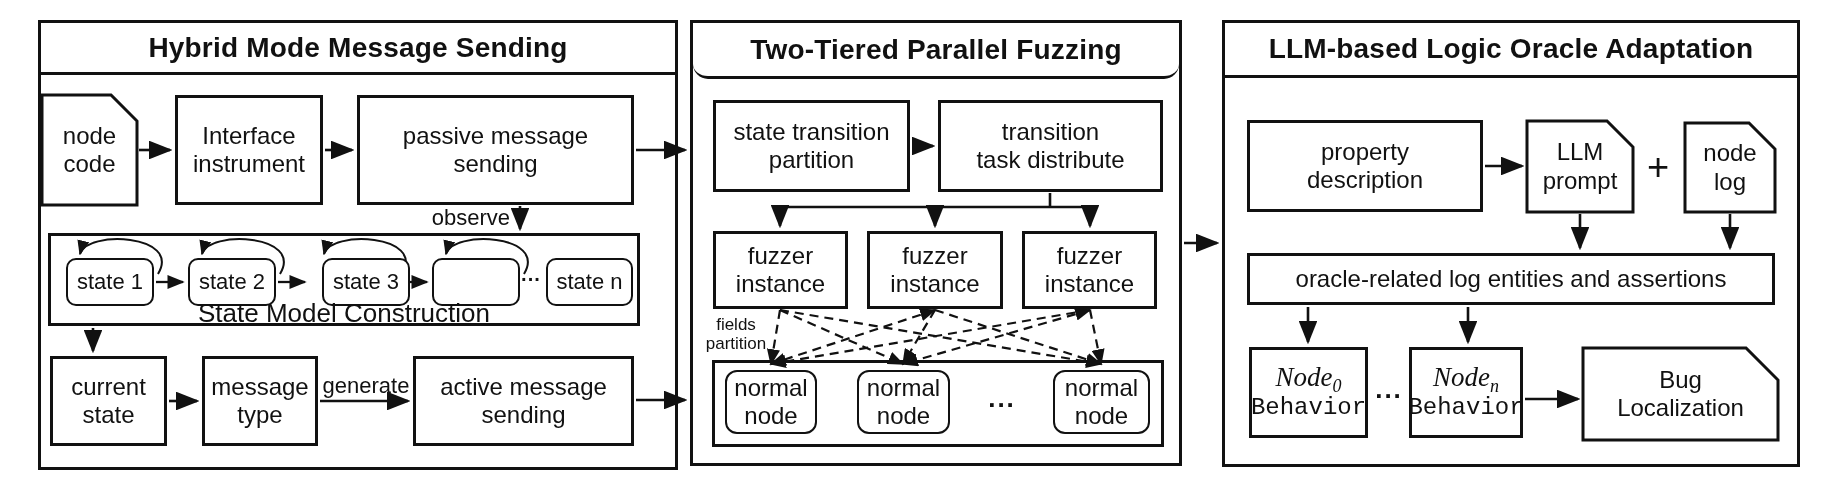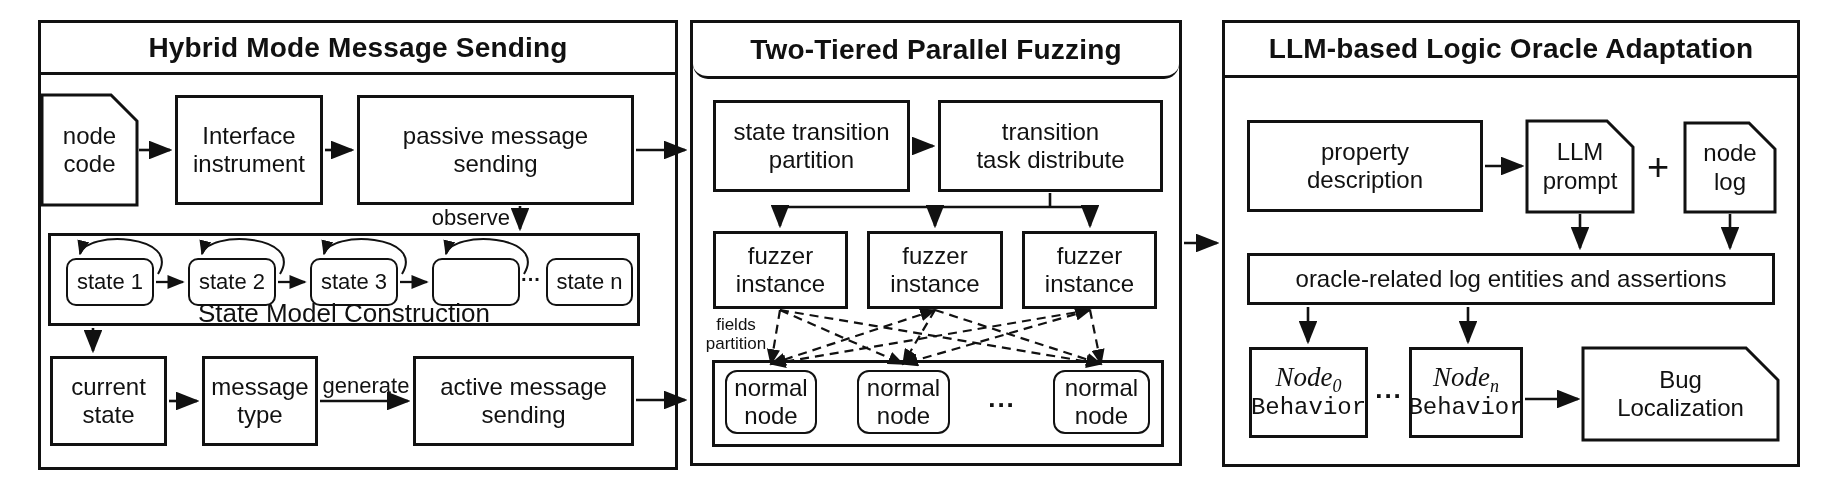--- a/index.html
+++ b/index.html
@@ -134,21 +134,21 @@
 
   <div class="box" style="left:357px; top:95px; width:277px; height:110px;">passive message
 sending</div>
 
   <div class="small-label" style="left:392px; top:206px; width:118px; text-align:right;">observe</div>
 
   <div class="container-box" style="left:48px; top:233px; width:592px; height:93px;"></div>
 
   <div class="box rbox" style="left:66px;  top:258px; width:88px; height:48px;">state 1</div>
   <div class="box rbox" style="left:188px; top:258px; width:88px; height:48px;">state 2</div>
-  <div class="box rbox" style="left:310px; top:258px; width:88px; height:48px;">state 3</div>
+  <div class="box rbox" style="left:322px; top:258px; width:88px; height:48px;">state 3</div>
   <div class="box rbox" style="left:432px; top:258px; width:88px; height:48px;"></div>
   <div class="dots" style="left:516px; top:268px; width:30px; font-size:20px; letter-spacing:0;">···</div>
   <div class="box rbox" style="left:546px; top:258px; width:87px; height:48px;">state n</div>
 
   <div class="caption" style="left:48px; top:298px; width:592px;">State Model Construction</div>
 
   <div class="box" style="left:50px; top:356px; width:117px; height:90px;">current
 state</div>
 
   <div class="box" style="left:202px; top:356px; width:116px; height:90px;">message

